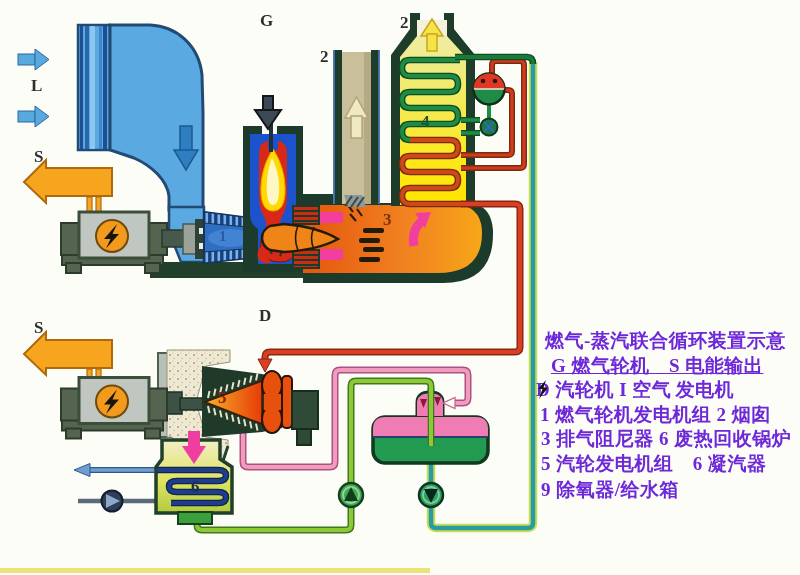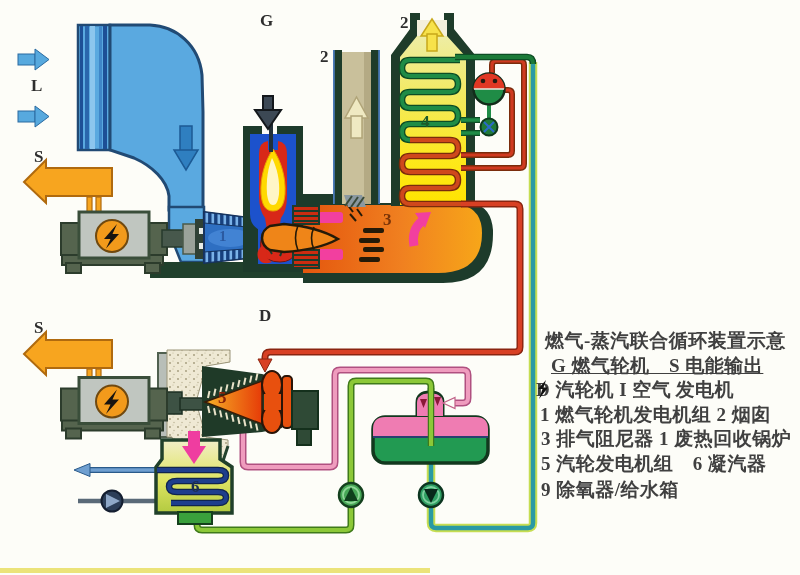--- a/index.html
+++ b/index.html
@@ -1,19 +1,19 @@
 <!DOCTYPE html>
 <html><head>
 <meta charset="utf-8">
 <style>
   html,body{margin:0;padding:0;width:800px;height:575px;background:#fdfdf8;overflow:hidden;}
   #stage{position:relative;width:800px;height:575px;font-family:"Liberation Serif","DejaVu Serif",serif;}
   svg{position:absolute;left:0;top:0;}
   .lbl{position:absolute;font-weight:bold;color:#2e2e2e;font-size:17px;line-height:1;}
-  .legend-line{position:absolute;font-weight:bold;color:#404040;font-size:19px;line-height:1;white-space:nowrap;letter-spacing:0.5px;}
+  .legend-line{position:absolute;font-weight:bold;color:#6d28d9;font-size:19px;line-height:1;white-space:nowrap;letter-spacing:0.5px;}
   .l3wrap{display:flex;align-items:center;gap:4px;}
 </style>
 </head>
 <body>
 <div id="stage">
 
 <svg width="800" height="575" viewBox="0 0 800 575">
 <defs>
   <linearGradient id="boilgrad" x1="0" y1="0" x2="0" y2="1">
     <stop offset="0%" stop-color="#edeeb6"></stop>
@@ -318,18 +318,18 @@
   <span class="legend-line" style="left:545px;top:331px;">燃气-蒸汽联合循环装置示意</span>
   <span class="legend-line" style="left:551px;top:356px;text-decoration:underline;">G 燃气轮机　S 电能输出</span>
   <span class="legend-line l3wrap" style="left:536px;top:380px;">
     <span>D 汽轮机 I 空气</span>
     <svg width="13" height="20" viewBox="0 0 13 20">
           <polygon points="10,0 2,9 6.5,9 3,19 12,7.5 7.5,7.5" fill="#111"></polygon>
         </svg>
     <span>发电机</span>
   </span>
   <span class="legend-line" style="left:540px;top:405px;">1 燃气轮机发电机组 2 烟囱</span>
-  <span class="legend-line" style="left:541px;top:429px;">3 排气阻尼器 1 废热回收锅炉</span>
+  <span class="legend-line" style="left:541px;top:429px;">3 排气阻尼器 6 废热回收锅炉</span>
   <span class="legend-line" style="left:541px;top:454px;">5 汽轮发电机组　6 凝汽器</span>
   <span class="legend-line" style="left:541px;top:480px;">9 除氧器/给水箱</span>
 </div>
 
 </div>
 
 </body></html>

